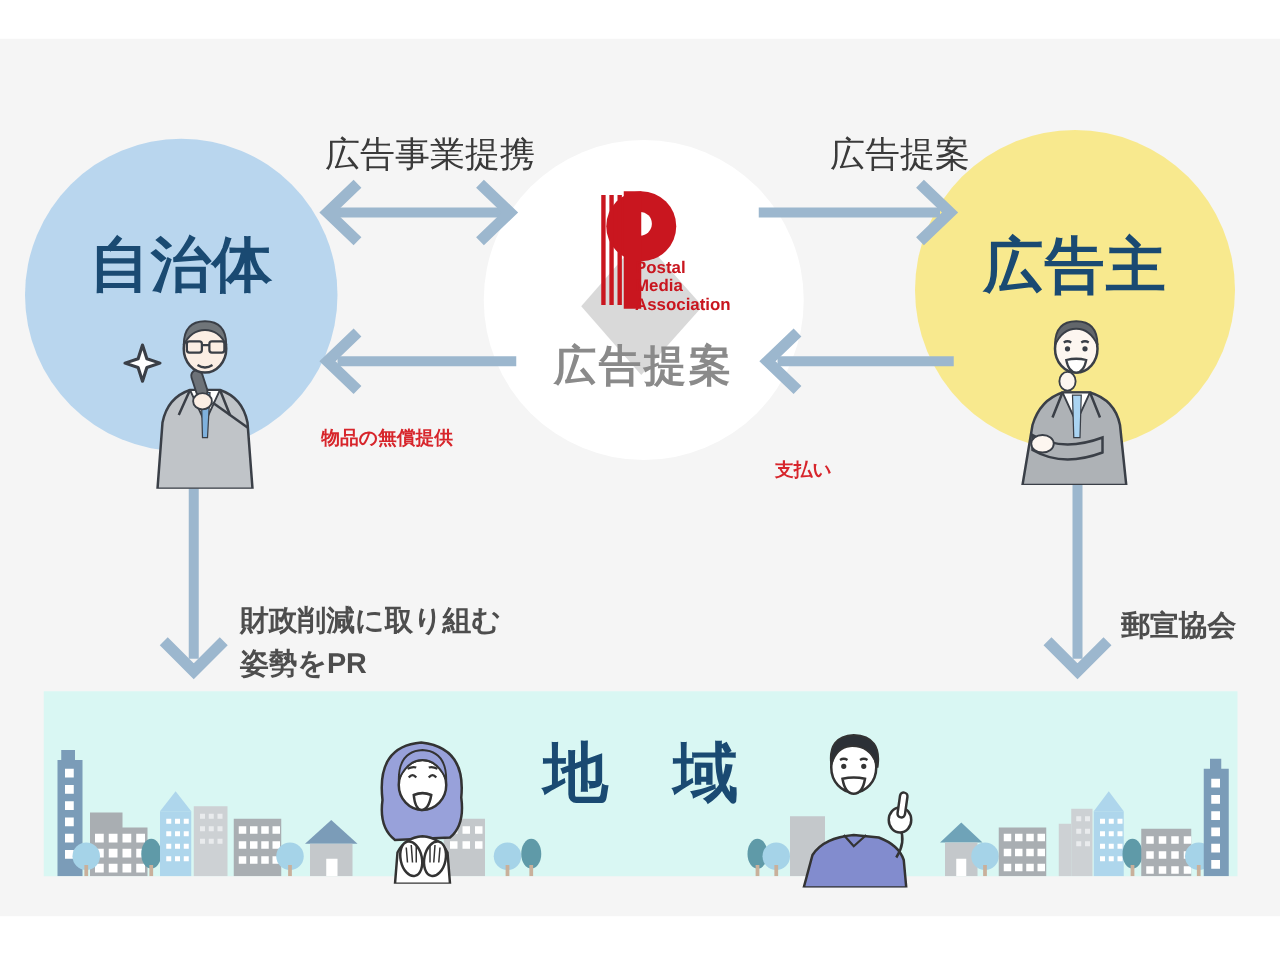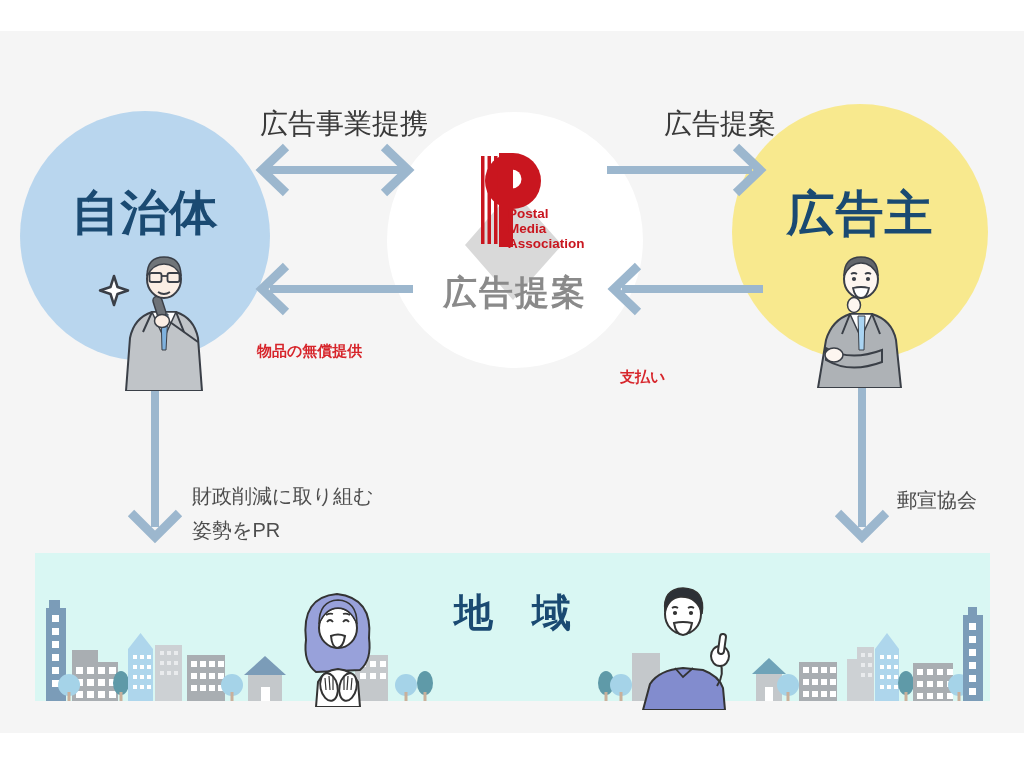--- a/index.html
+++ b/index.html
@@ -12,23 +12,23 @@
   .circle-advertiser{left:732px;top:104px;width:256px;height:256px;background:var(--circle-yellow,#f8e98e);}
   .entity-title{position:absolute;left:0;right:0;text-align:center;font-size:48px;line-height:1;
         font-weight:900;color:var(--navy,#1a4a72);letter-spacing:1px;}
   .circle-municipality .entity-title{top:78px;}
   .circle-advertiser .entity-title{top:86px;}
   .assoc-name{position:absolute;left:0;right:0;top:158px;text-align:center;font-size:34px;font-weight:600;
         color:var(--assoc-gray,#8a8a8a);letter-spacing:2px;}
   .lbl{position:absolute;white-space:pre;}
   .lbl-dark{font-size:28px;color:var(--label-dark,#3a3a3a);font-weight:500;}
   .lbl-red{font-size:15px;color:var(--red,#d7252b);font-weight:700;line-height:29px;}
-  .lbl-gray{font-size:20px;color:var(--label-gray,#4d4d4d);font-weight:400;line-height:34px;}
+  .lbl-gray{font-size:23px;color:var(--label-gray,#4d4d4d);font-weight:700;line-height:34px;}
   .band{position:absolute;left:35px;top:553px;width:955px;height:148px;background:var(--band-bg,#d9f7f3);}
-  .band-title{position:absolute;left:0;right:0;top:40px;text-align:center;font-size:39px;line-height:1;
+  .band-title{position:absolute;left:0;right:0;top:40px;text-align:center;font-size:52px;line-height:1;
         font-weight:900;color:var(--navy,#1a4a72);}
   svg{display:block;}
   .abs{position:absolute;}
   .arrow-layer{pointer-events:none;}
 </style>
 </head>
 <body>
 
 <div class="page">
   <div class="panel"></div>

